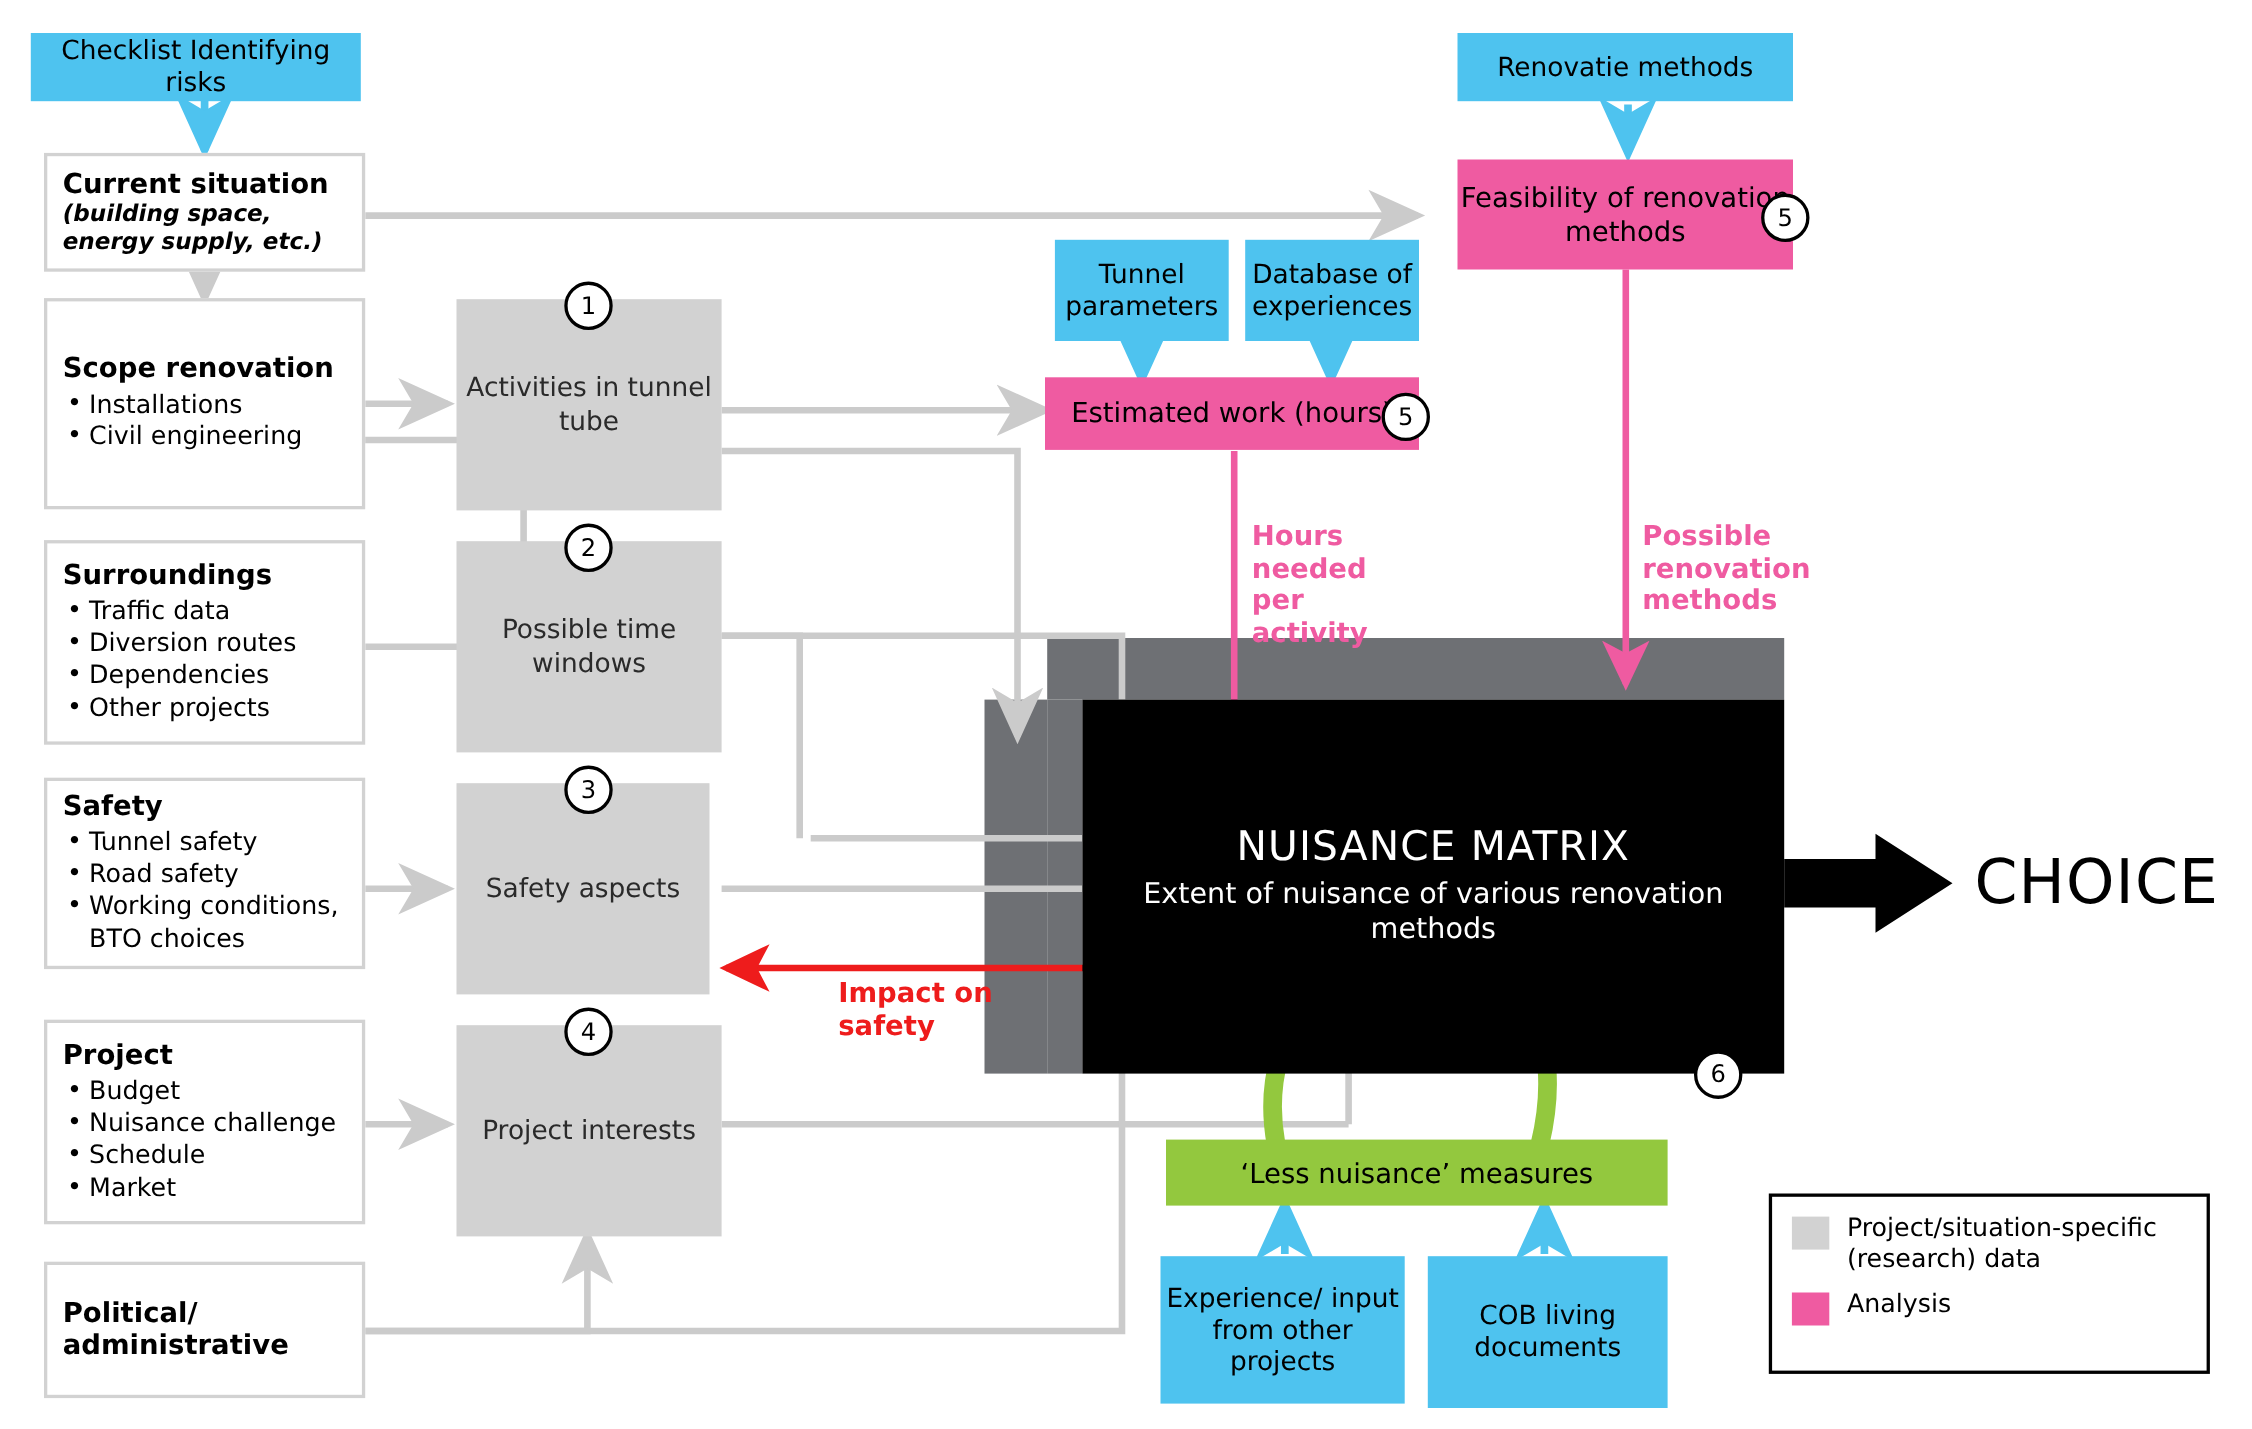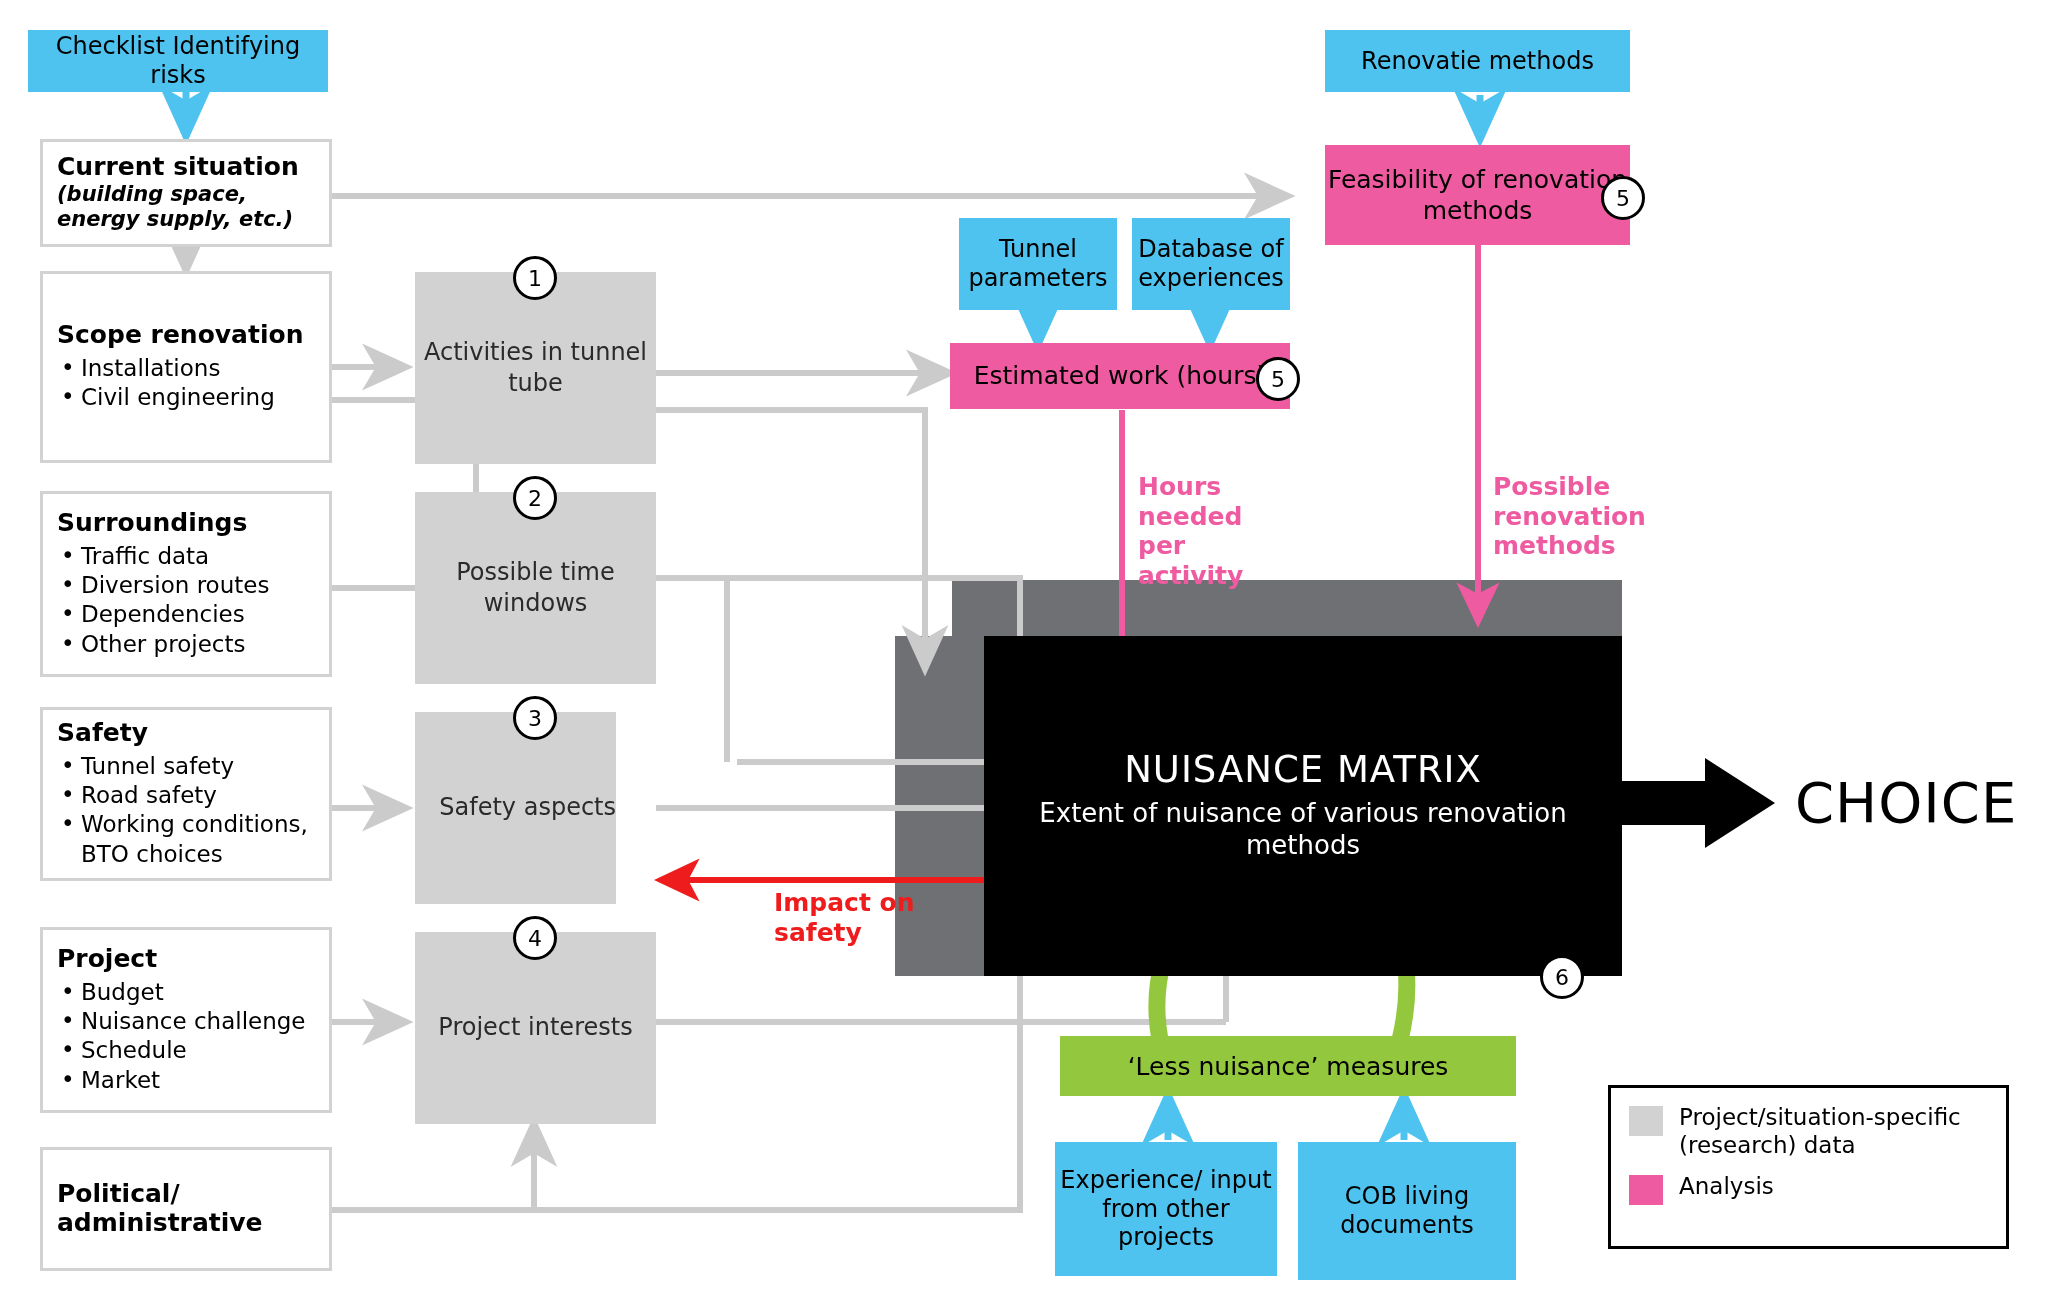--- a/index.html
+++ b/index.html
@@ -200,21 +200,21 @@
     <span>1</span>
   </div>
 
   <div class="box greybox" style="left:415px;top:492px;width:241px;height:192px;">
     <span class="lbl">Possible time windows</span>
   </div>
   <div class="badge" style="left:513px;top:476px;">
     <span>2</span>
   </div>
 
-  <div class="box greybox" style="left:415px;top:712px;width:201px;height:192px;align-items:flex-end;">
+  <div class="box greybox" style="left:415px;top:712px;width:230px;height:192px;">
     <span class="lbl">Safety aspects</span>
   </div>
   <div class="badge" style="left:513px;top:696px;">
     <span>3</span>
   </div>
 
   <div class="box greybox" style="left:415px;top:932px;width:241px;height:192px;">
     <span class="lbl">Project interests</span>
   </div>
   <div class="badge" style="left:513px;top:916px;">
@@ -262,21 +262,21 @@
   <div class="box bluebox" style="left:1055px;top:1142px;width:222px;height:134px;">
     <span class="lbl">Experience/ input from other projects</span>
   </div>
 
   <div class="box bluebox" style="left:1298px;top:1142px;width:218px;height:138px;">
     <span class="lbl">COB living documents</span>
   </div>
 
   <div class="notelabel pinknote" style="left:1138px;top:472px;width:150px;">Hours needed per activity</div>
   <div class="notelabel pinknote" style="left:1493px;top:472px;width:175px;">Possible renovation methods</div>
-  <div class="notelabel rednote" style="left:762px;top:888px;width:170px;margin-left:12px;">Impact on safety</div>
+  <div class="notelabel rednote" style="left:762px;top:888px;width:170px;">Impact on safety</div>
 
   <div class="choice" style="left:1795px;top:770px;">CHOICE</div>
 
   <div class="legend" style="left:1608px;top:1085px;width:401px;height:164px;">
     <div class="legrow">
       <span class="swatch" style="background:#d2d2d2;"></span>
       <span class="legtxt">Project/situation-specific (research) data</span>
     </div>
     <div class="legrow">
       <span class="swatch" style="background:#ef5ba1;"></span>

